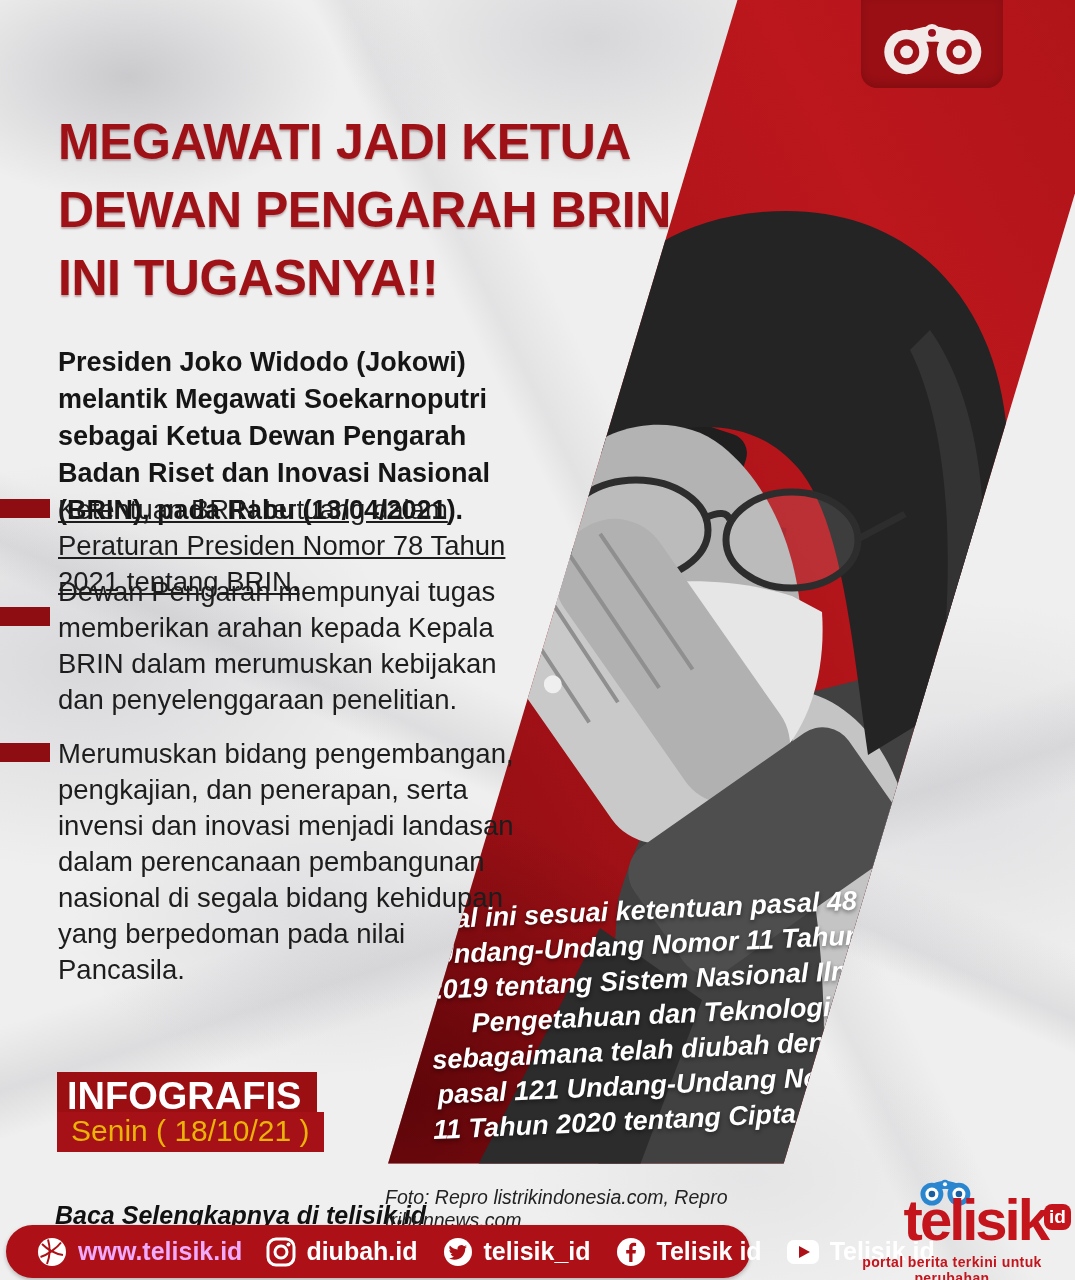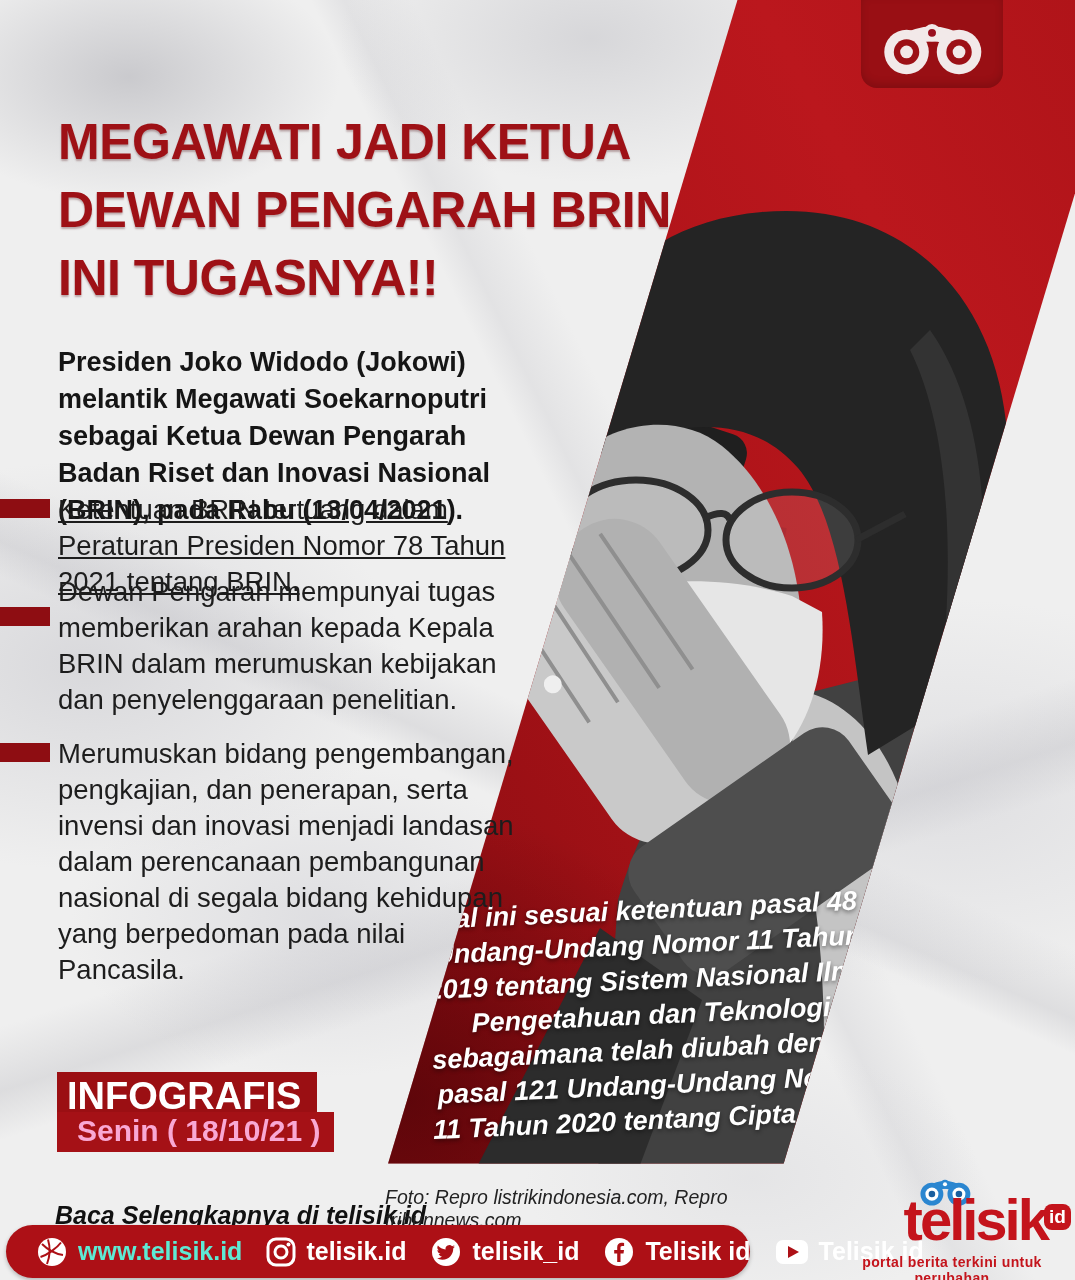--- a/index.html
+++ b/index.html
@@ -63,41 +63,41 @@
   .bar-2{top:607px;}
   .bar-3{top:743px;}
   
   .tag-info{
     position:absolute;left:57px;top:1072px;
     background:#9b0f13;color:#fff;font-weight:bold;font-size:38px;
     padding:3px 16px 5px 10px;
   }
   .tag-date{
     position:absolute;left:57px;top:1112px;
-    background:#a51116;color:#f9a8d4;font-weight:bold;font-size:30px;
-    padding:2px 14px 4px 20px;
+    background:#a51116;color:#eab308;font-weight:normal;font-size:30px;
+    padding:2px 14px 4px 14px;
   }
   .read-more{
     position:absolute;left:55px;top:1201px;
     color:#111;font-weight:bold;font-style:italic;font-size:25px;
   }
   .credit{
     position:absolute;left:385px;top:1186px;width:440px;
     color:#222;font-style:italic;font-size:19.5px;
   }
   
   .social-bar{
     position:absolute;left:6px;top:1225px;width:744px;height:53px;
     background:#ad1016;border-radius:27px;
     display:flex;align-items:center;padding:0 0 0 30px;box-sizing:border-box;gap:24px;
     box-shadow:0 2px 4px rgba(0,0,0,.25);
   }
   .social-item{display:flex;align-items:center;gap:10px;white-space:nowrap;}
   .social-item .lbl{color:#fff;font-size:25px;font-weight:600;}
-  .social-item.first .lbl{color:#5eead4;}
+  .social-item.first .lbl{color:#f0abfc;}
   
   .brand{position:absolute;left:832px;top:1172px;width:240px;height:100px;text-align:center;}
   .brand .binox-blue{position:absolute;left:82px;top:0;}
   .brand .word{
     position:absolute;left:0;top:14px;width:215px;text-align:right;
     color:#c4141c;font-weight:800;font-size:58px;letter-spacing:-3px;
   }
   .brand .idbadge{
     position:absolute;left:212px;top:32px;
     background:#c4141c;color:#fff;font-weight:bold;font-size:19px;
@@ -202,21 +202,21 @@
         </g>
       </svg>
       <span class="lbl">www.telisik.id</span>
     </div>
     <div class="social-item">
       <svg width="30" height="30" viewBox="0 0 30 30" aria-hidden="true">
         <rect x="2" y="2" width="26" height="26" rx="8" fill="none" stroke="#ffffff" stroke-width="3"></rect>
         <circle cx="15" cy="15" r="6" fill="none" stroke="#ffffff" stroke-width="3"></circle>
         <circle cx="22.5" cy="7.5" r="2" fill="#ffffff"></circle>
       </svg>
-      <span class="lbl">telisik.id</span>
+      <span class="lbl">diubah.id</span>
     </div>
     <div class="social-item">
       <svg width="32" height="32" viewBox="0 0 32 32" aria-hidden="true">
         <circle cx="16" cy="16" r="14" fill="#ffffff"></circle>
         <path d="M 25 10.5 c -.7.4 -1.4.6 -2.1.7 .8 -.5 1.3 -1.2 1.6 -2 -.8.5 -1.6.8 -2.4 1 a 3.8 3.8 0 0 0 -6.5 3.4 c -3.1 -.2 -5.9 -1.7 -7.7 -4 a 3.8 3.8 0 0 0 1.2 5 c -.6 0 -1.2 -.2 -1.7 -.5 0 1.8 1.3 3.4 3 3.7 -.5.2 -1.1.2 -1.7.1 .5 1.5 1.9 2.6 3.5 2.6 a 7.7 7.7 0 0 1 -5.6 1.6 a 10.8 10.8 0 0 0 5.8 1.7 c 7 0 10.8 -5.8 10.8 -10.8 v -.5 c .7 -.5 1.3 -1.2 1.8 -2 z" fill="#ad1016"></path>
       </svg>
       <span class="lbl">telisik_id</span>
     </div>
     <div class="social-item">
       <svg width="32" height="32" viewBox="0 0 32 32" aria-hidden="true">

